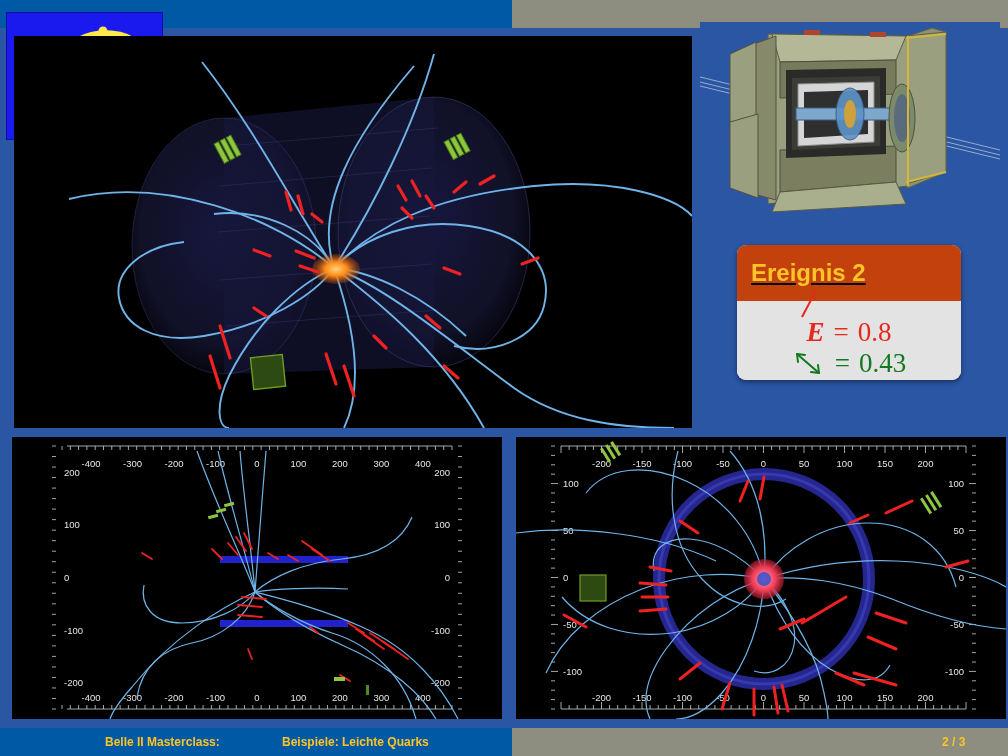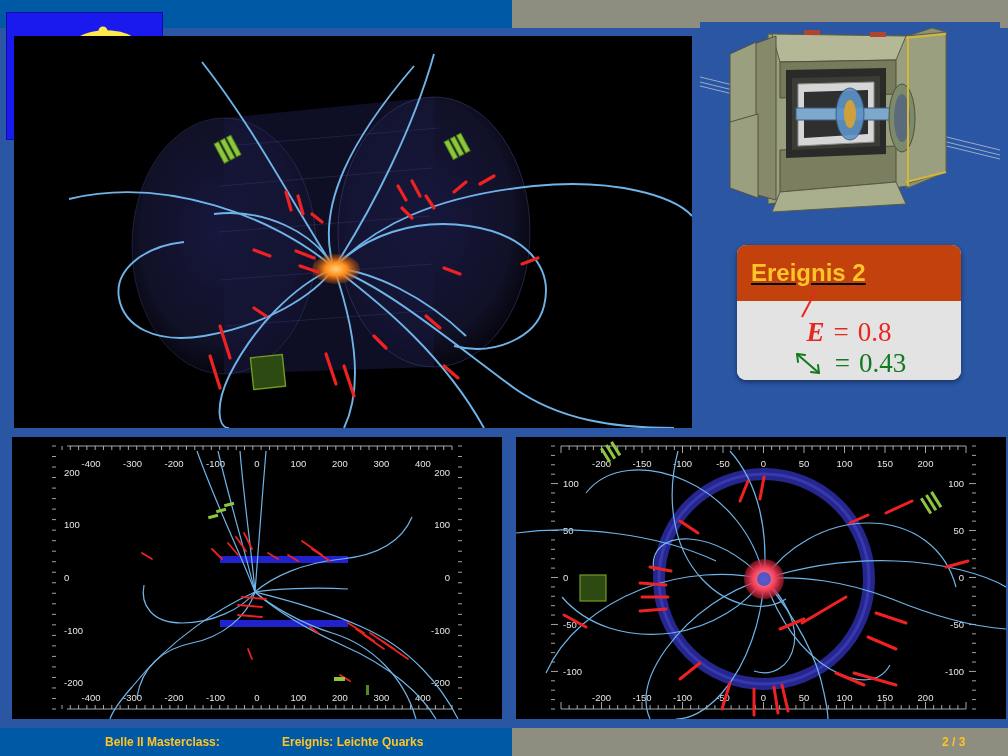--- a/index.html
+++ b/index.html
@@ -774,15 +774,15 @@
         <rect x="12" y="0" width="3" height="18" fill="#8dc63f"></rect>
       </g>
     </g>
   </svg>
 </div>
 
 <div class="footer">
   <div class="footer-blue"></div>
   <div class="footer-khaki"></div>
   <div class="footer-txt f-author">Belle II Masterclass:</div>
-  <div class="footer-txt f-section">Ereignis: Leichte Quarks</div>
+  <div class="footer-txt f-section">Beispiele: Leichte Quarks</div>
   <div class="footer-txt f-page">2 / 3</div>
 </div>
 
 </body></html>

